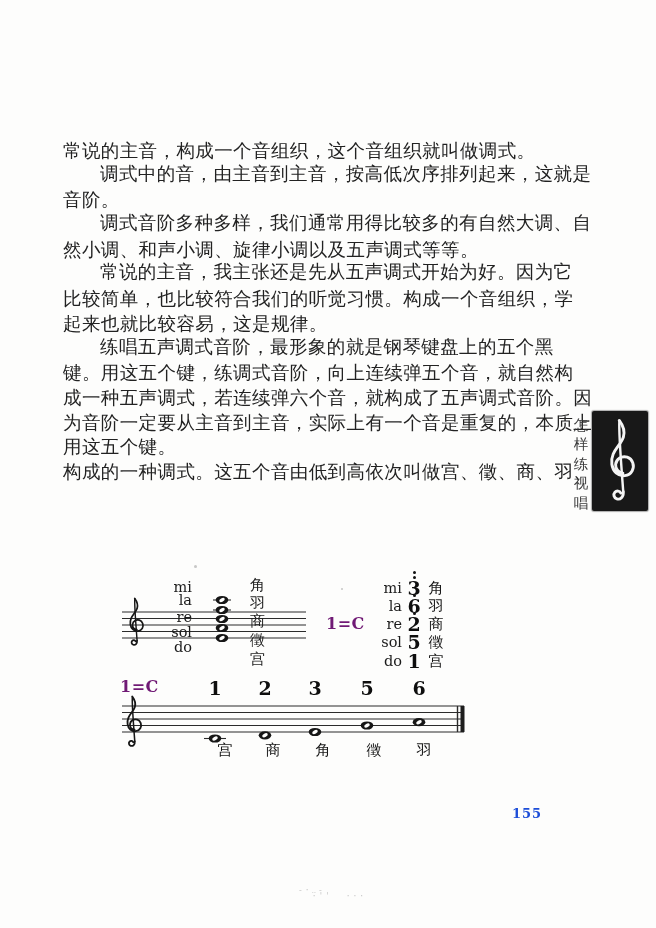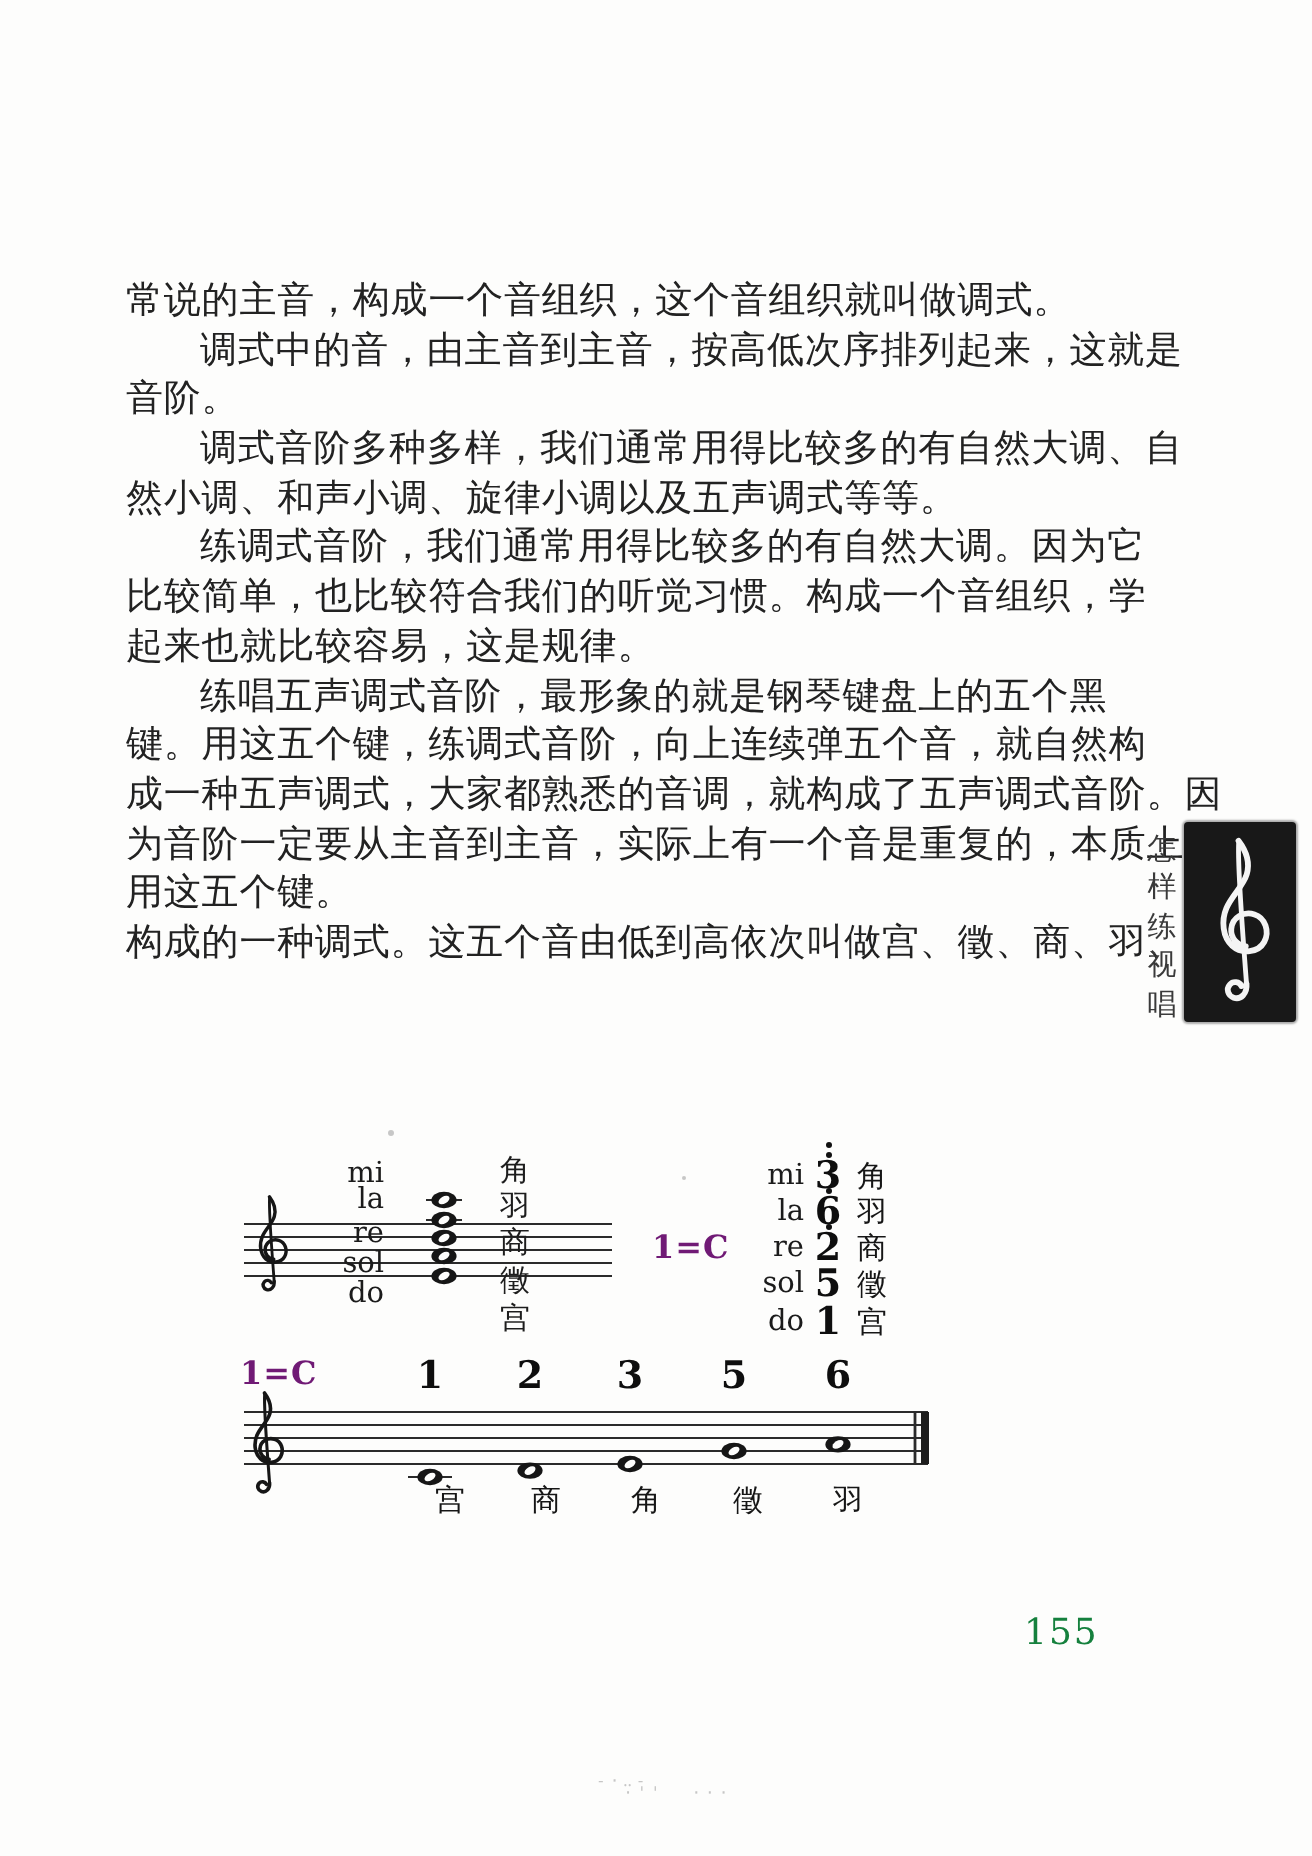--- a/index.html
+++ b/index.html
@@ -14,41 +14,41 @@
   }
   
   .bodytext{
     position:absolute;left:63px;top:139px;width:488px;
     font-size:18.5px;color:#222;
   }
   .tline{
     height:24.7px;line-height:24.7px;white-space:nowrap;
     letter-spacing:.4px;
   }
-  .tline.ind{padding-left:37px;}
+  .tline.ind{padding-left:37px;font-family:Liberation Mono, monospace;}
   
   .side-title{position:absolute;left:572px;top:416px;width:18px;
     font-size:14.5px;color:#3a3a3a;text-align:center;}
   .side-title span{display:block;height:19.4px;line-height:19.4px;}
   .clefbox{
     position:absolute;left:592px;top:411px;width:56px;height:100px;
     background:#181818;border-radius:2px;
     box-shadow:0 0 1px 1px rgba(20,20,20,.35);
   }
   
   .fig-label{position:absolute;font-size:15px;color:#1d1d1d;line-height:16px;}
   .solf{position:absolute;font-size:14.5px;color:#1b1b1b;line-height:14px;text-align:right;width:34px;}
   .keysig{position:absolute;font-weight:bold;font-size:16px;letter-spacing:.5px;color:#701a75;line-height:16px;}
   .num{position:absolute;width:20px;text-align:center;font-weight:bold;font-size:19px;color:#0e0e0e;line-height:19px;}
   .dots{position:absolute;bottom:19px;left:0;width:100%;display:flex;flex-direction:column-reverse;gap:2.2px;align-items:center;}
   .dots i{width:3px;height:3px;border-radius:50%;background:#111;}
   .cname{position:absolute;width:18px;text-align:center;font-size:15px;color:#161616;line-height:16px;}
   svg.staff{position:absolute;}
   
-  .pagenum{position:absolute;left:512px;top:806px;font-size:18px;letter-spacing:1px;color:#15803d;}
+  .pagenum{position:absolute;left:512px;top:806px;font-size:13px;letter-spacing:1px;color:#1d4ed8;font-weight:bold;}
   
   .speck{position:absolute;background:#9a9a9a;border-radius:50%;opacity:.55;}
   .scan-marks{position:absolute;left:298px;top:888px;width:80px;height:6px;color:#b9b9b9;
     font-size:8px;line-height:6px;letter-spacing:2px;font-family:"DejaVu Sans Mono",monospace;opacity:.8;}
 </style>
 </head>
 <body>
 
 <div class="page">
 
@@ -67,26 +67,26 @@
       </g>
     </defs>
   </svg>
 
   <div class="bodytext">
     <div class="tline">常说的主音，构成一个音组织，这个音组织就叫做调式。</div>
     <div class="tline ind">调式中的音，由主音到主音，按高低次序排列起来，这就是</div>
     <div class="tline">音阶。</div>
     <div class="tline ind">调式音阶多种多样，我们通常用得比较多的有自然大调、自</div>
     <div class="tline">然小调、和声小调、旋律小调以及五声调式等等。</div>
-    <div class="tline ind">练调式音阶，我们通常用得比较多的有自然大调。因为它</div>
+    <div class="tline ind">常说的主音，我主张还是先从五声调式开始为好。因为它</div>
     <div class="tline">比较简单，也比较符合我们的听觉习惯。构成一个音组织，学</div>
     <div class="tline">起来也就比较容易，这是规律。</div>
     <div class="tline ind">练唱五声调式音阶，最形象的就是钢琴键盘上的五个黑</div>
     <div class="tline">键。用这五个键，练调式音阶，向上连续弹五个音，就自然构</div>
-    <div class="tline">成一种五声调式，大家都熟悉的音调，就构成了五声调式音阶。因</div>
+    <div class="tline">成一种五声调式，若连续弹六个音，就构成了五声调式音阶。因</div>
     <div class="tline">为音阶一定要从主音到主音，实际上有一个音是重复的，本质上</div>
     <div class="tline">用这五个键。</div>
     <div class="tline">构成的一种调式。这五个音由低到高依次叫做宫、徵、商、羽、</div>
   </div>
 
   <div class="side-title">
     <span>怎</span>
     <span>样</span>
     <span>练</span>
     <span>视</span>

